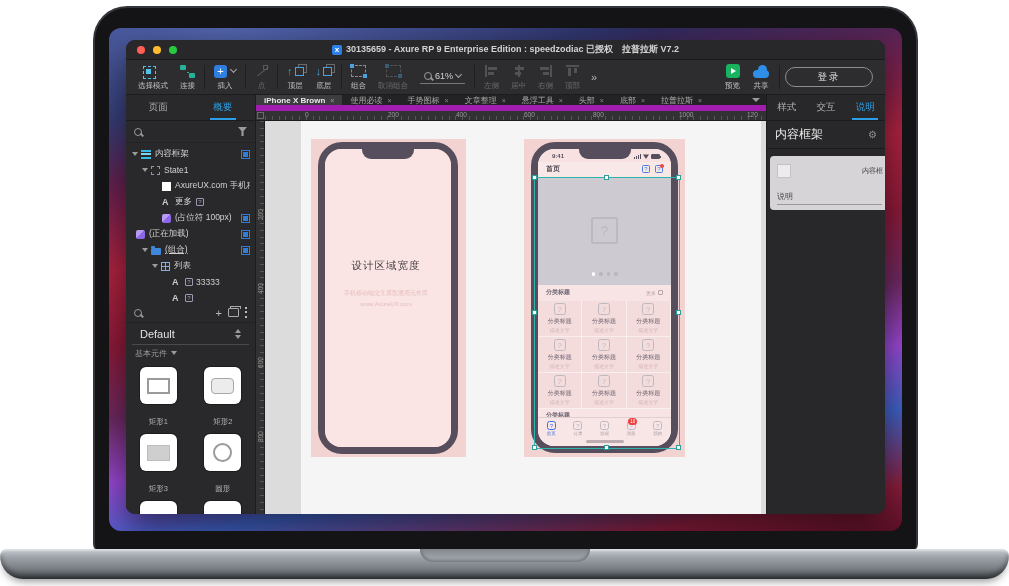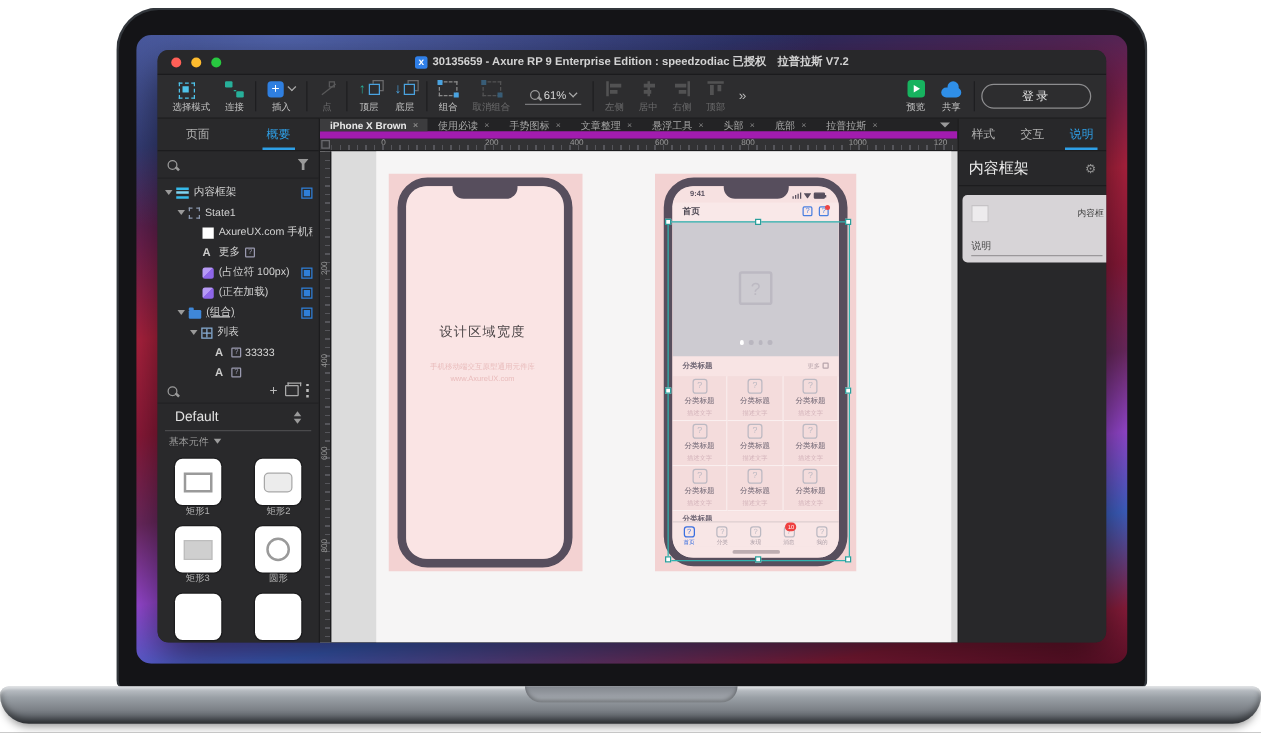--- a/index.html
+++ b/index.html
@@ -149,21 +149,21 @@
   .libsel .val{ font-size:11px; color:#e2e2e2; flex:1; }
   .updown{ display:flex; flex-direction:column; gap:2px; }
   .updown i{ width:0; height:0; border-left:3px solid transparent; border-right:3px solid transparent; }
   .updown i.u{ border-bottom:4px solid #9a9a9a; } .updown i.d{ border-top:4px solid #9a9a9a; }
   .libsec{ height:16px; display:flex; align-items:center; gap:4px; padding:0 9px;
     font-size:8px; color:#9c9c9c; }
   .libsec .car{ width:0; height:0; border-left:3px solid transparent; border-right:3px solid transparent;
     border-top:4px solid #9c9c9c; }
   .wgrid{ flex:1; display:grid; grid-template-columns:1fr 1fr; justify-items:center;
     align-content:start; row-gap:7px; padding-top:6px; overflow:hidden; }
-  .witem{ display:flex; flex-direction:column; align-items:center; gap:0; }
+  .witem{ display:flex; flex-direction:column; align-items:center; gap:13px; }
   .wtile{ width:37px; height:37px; background:#fff; border-radius:6px;
     display:flex; align-items:center; justify-content:center; box-shadow:0 0 0 1px rgba(0,0,0,.3); }
   .witem .wl{ font-size:7.5px; color:#b2b2b2; }
   .rect1-icon{ width:23px; height:16px; background:#fff; border:2px solid #9a9a9a; }
   .rect2-icon{ width:23px; height:16px; background:#ececec; border:1px solid #a8a8a8; border-radius:4px; }
   .rect3-icon{ width:23px; height:16px; background:#cfcfcf; border:1px solid #bdbdbd; }
   .circle-icon{ width:19px; height:19px; border:2px solid #9a9a9a; border-radius:50%; background:#fff; }
 
   
   .dtabs{ height:16px; background:#232325; display:flex; align-items:stretch; border-bottom:6px solid #a21caf; }
@@ -457,21 +457,21 @@
                   <span class="q-box-icon" style="margin-left: 4px;">?</span>
                 </div>
                 <div class="trow" style="padding-left: 26px;">
                   <span class="tree-arrow none"></span>
                   <span class="ticon">
                     <span class="panel-widget-icon"></span>
                   </span>
                   <span style="overflow: hidden; text-overflow: clip;">(占位符 100px)</span>
                   <span class="panel-toggle"></span>
                 </div>
-                <div class="trow" style="padding-left: 26px;">
+                <div class="trow" style="">
                   <span class="tree-arrow none"></span>
                   <span class="ticon">
                     <span class="panel-widget-icon"></span>
                   </span>
                   <span style="overflow: hidden; text-overflow: clip;">(正在加载)</span>
                   <span class="panel-toggle"></span>
                 </div>
                 <div class="trow" style="padding-left: 16px;">
                   <span class="tree-arrow"></span>
                   <span class="ticon">

